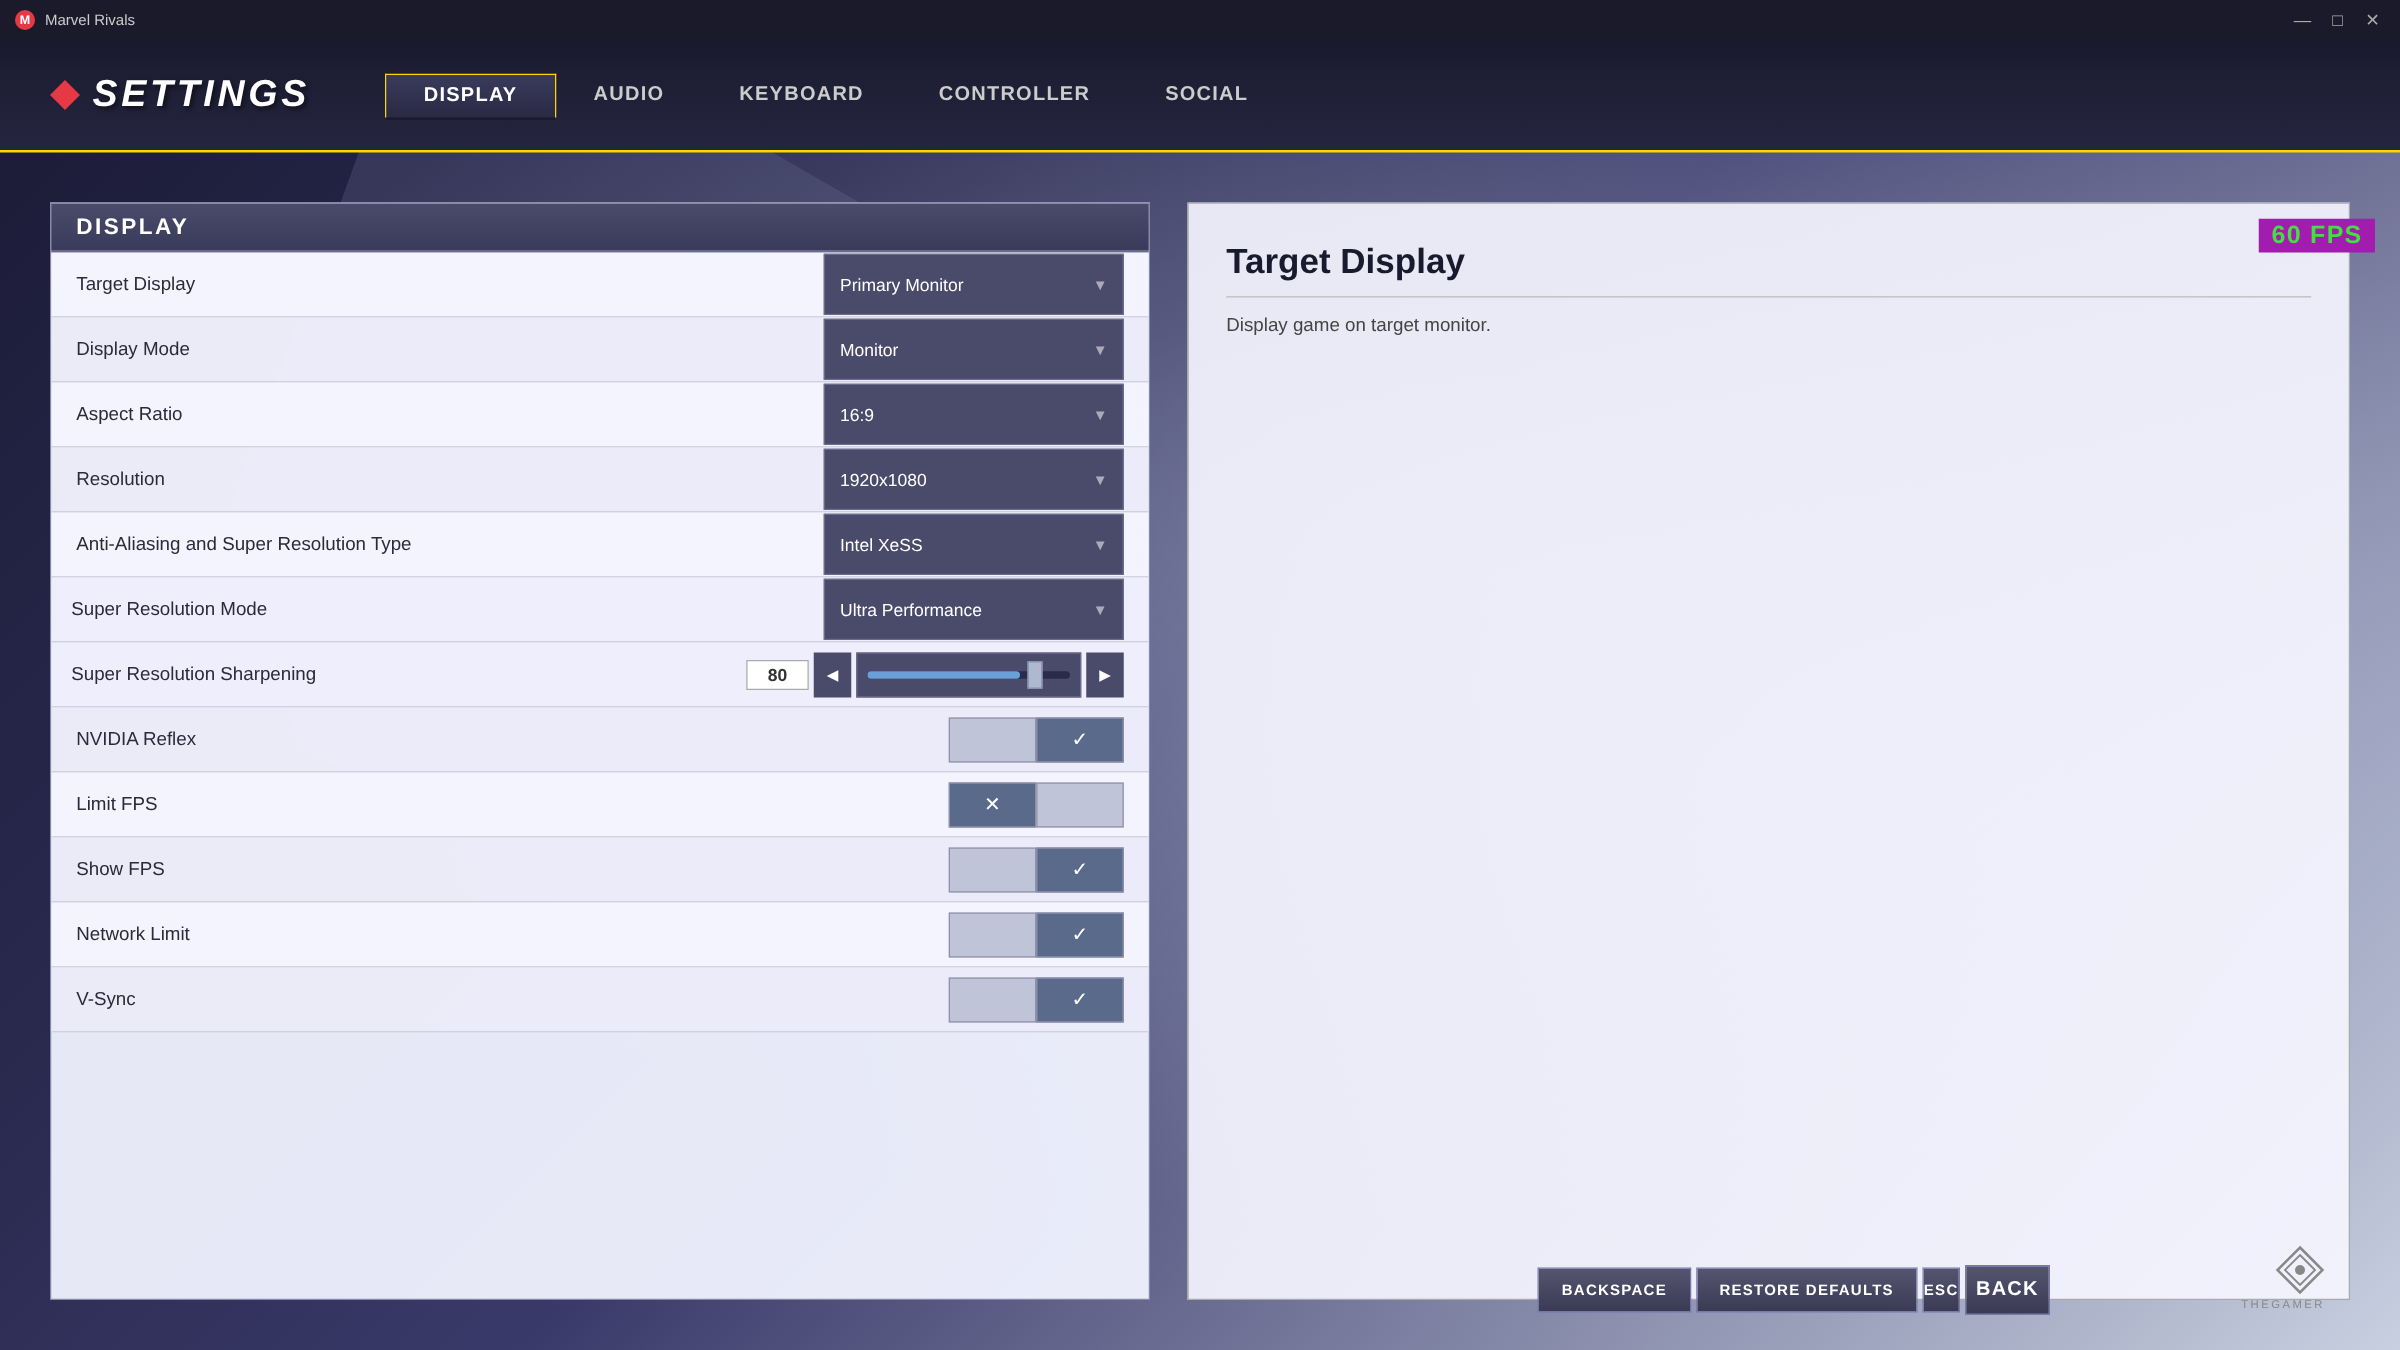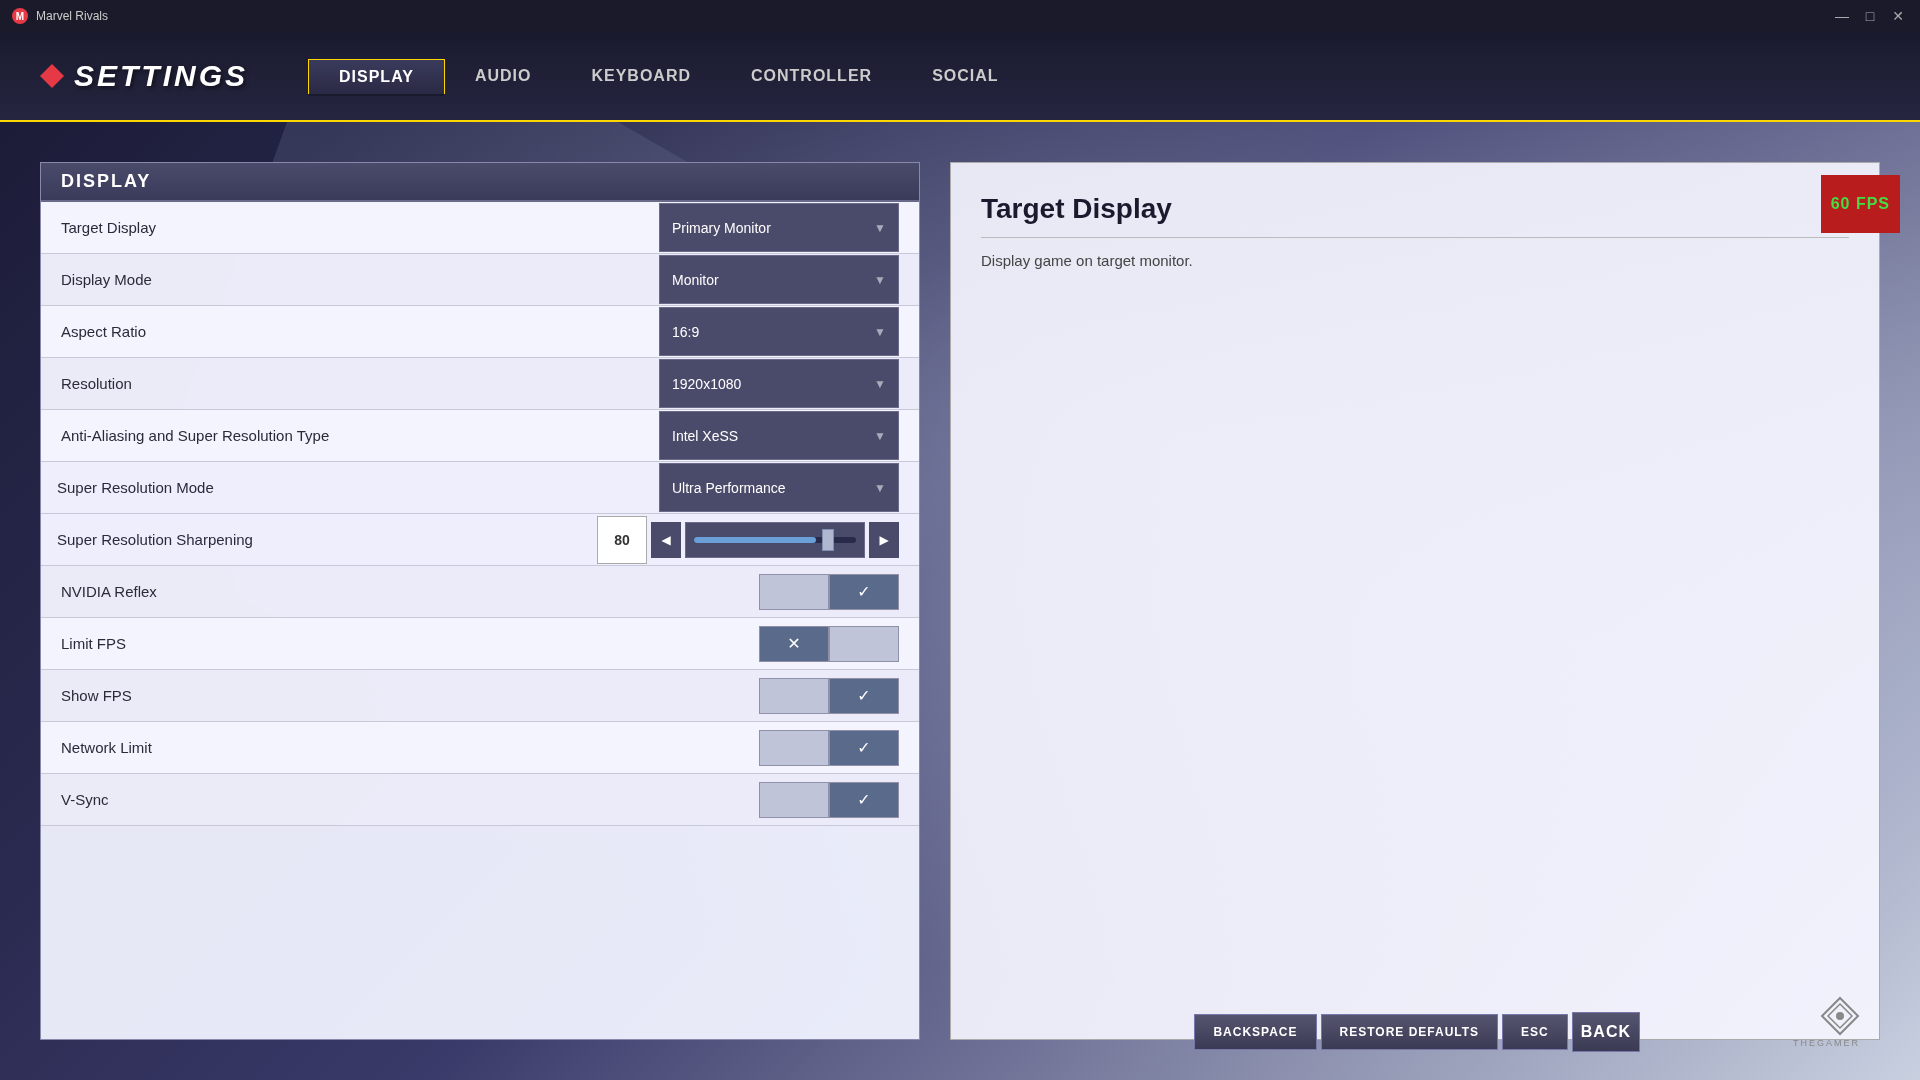--- a/index.html
+++ b/index.html
@@ -256,21 +256,21 @@
 
     
     .slider-container {
       display: flex;
       align-items: center;
       gap: 4px;
     }
 
     .value-box {
       width: 50px;
-      height: 48px;
+      height: 24px;
       background: white;
       border: 1px solid #aaa;
       display: flex;
       align-items: center;
       justify-content: center;
       font-size: 14px;
       font-weight: 600;
       color: #333;
     }
 
@@ -593,26 +593,26 @@
     </div>
   </div>
 
   <div class="info-panel">
     <div class="info-title">Target Display</div>
     <p class="info-description">Display game on target monitor.</p>
   </div>
 
 </div>
 
-<div class="fps-badge" style="position:absolute; top:175px; right:20px; z-index:30; background:#b91c1c; color:#44dd44; font-size:16px; font-weight:700; padding:20px 10px; letter-spacing:1px;">60 FPS</div>
+<div class="fps-badge" style="position:absolute; top:175px; right:20px; z-index:30; background:#a21caf; color:#44dd44; font-size:20px; font-weight:700; padding:2px 10px; letter-spacing:1px;">60 FPS</div>
 
 <div class="bottom-bar" style="position:absolute; bottom:20px; right:250px; display:flex; gap:4px; z-index:20;">
   <button class="bottom-btn" style="background:linear-gradient(180deg,#555570,#3a3a55);border:1px solid #7777aa;color:white;padding:10px 18px;font-size:12px;font-weight:700;letter-spacing:1px;cursor:pointer;">BACKSPACE</button>
   <button class="bottom-btn" style="background:linear-gradient(180deg,#555570,#3a3a55);border:1px solid #7777aa;color:white;padding:10px 18px;font-size:12px;font-weight:700;letter-spacing:1px;cursor:pointer;">RESTORE DEFAULTS</button>
-  <button class="bottom-btn" style="background:linear-gradient(180deg,#555570,#3a3a55);border:1px solid #7777aa;color:white;padding:10px 18px;font-size:12px;font-weight:700;letter-spacing:1px;cursor:pointer;">ESC</button>
+  <button class="bottom-btn" style="background:linear-gradient(180deg,#555570,#3a3a55);border:1px solid #7777aa;color:white;padding:10px 0;font-size:12px;font-weight:700;letter-spacing:1px;cursor:pointer;">ESC</button>
   <button class="bottom-btn" style="background:linear-gradient(180deg,#555570,#3a3a55);border:1px solid #7777aa;color:white;padding:10px 8px;font-size:16px;font-weight:700;letter-spacing:1px;cursor:pointer;">BACK</button>
 </div>
 
 <div style="position:absolute; bottom:32px; right:60px; z-index:20; display:flex; flex-direction:column; align-items:flex-end;">
   <svg width="40" height="40" viewBox="0 0 40 40">
     <polygon points="20,2 38,20 20,38 2,20" fill="none" stroke="#888" stroke-width="2"></polygon>
     <polygon points="20,8 32,20 20,32 8,20" fill="none" stroke="#888" stroke-width="1.5"></polygon>
     <circle cx="20" cy="20" r="4" fill="#888"></circle>
   </svg>
   <span style="color:#888; font-size:9px; letter-spacing:2px; margin-top:2px;">THEGAMER</span>

